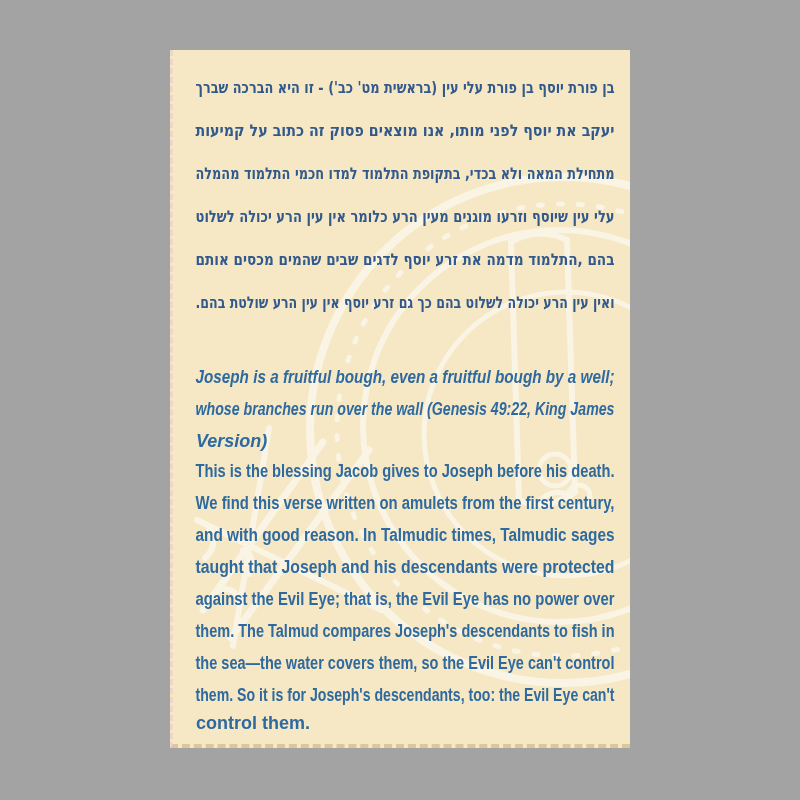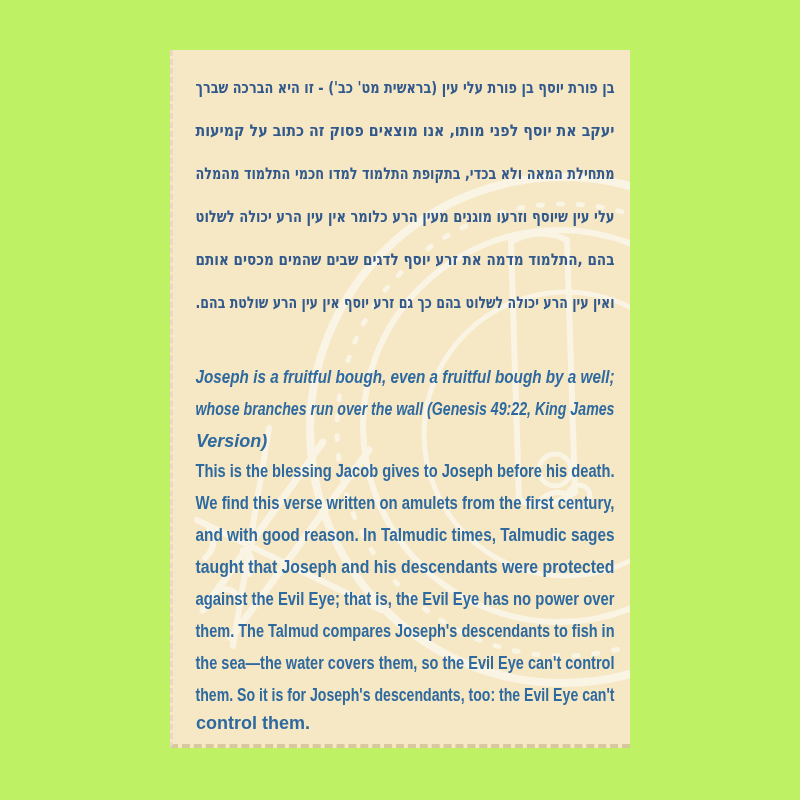--- a/index.html
+++ b/index.html
@@ -1,19 +1,19 @@
 <!DOCTYPE html>
 <html><head>
 <meta charset="utf-8">
 <style>
   html,body{margin:0;padding:0;background:#ffffff;}
   .stage{
     position:relative;
     width:800px;height:800px;
-    background:#bef264;
+    background:#a3a3a3;
     font-family:"Liberation Sans", sans-serif;
     overflow:hidden;
   }
   .paper{
     position:absolute;
     left:170px;top:50px;
     width:460px;height:698px;
     background:#f6e7c5;
     border-left:3px dashed #eed6c9;
     border-bottom:4px dashed #d9c79e;

